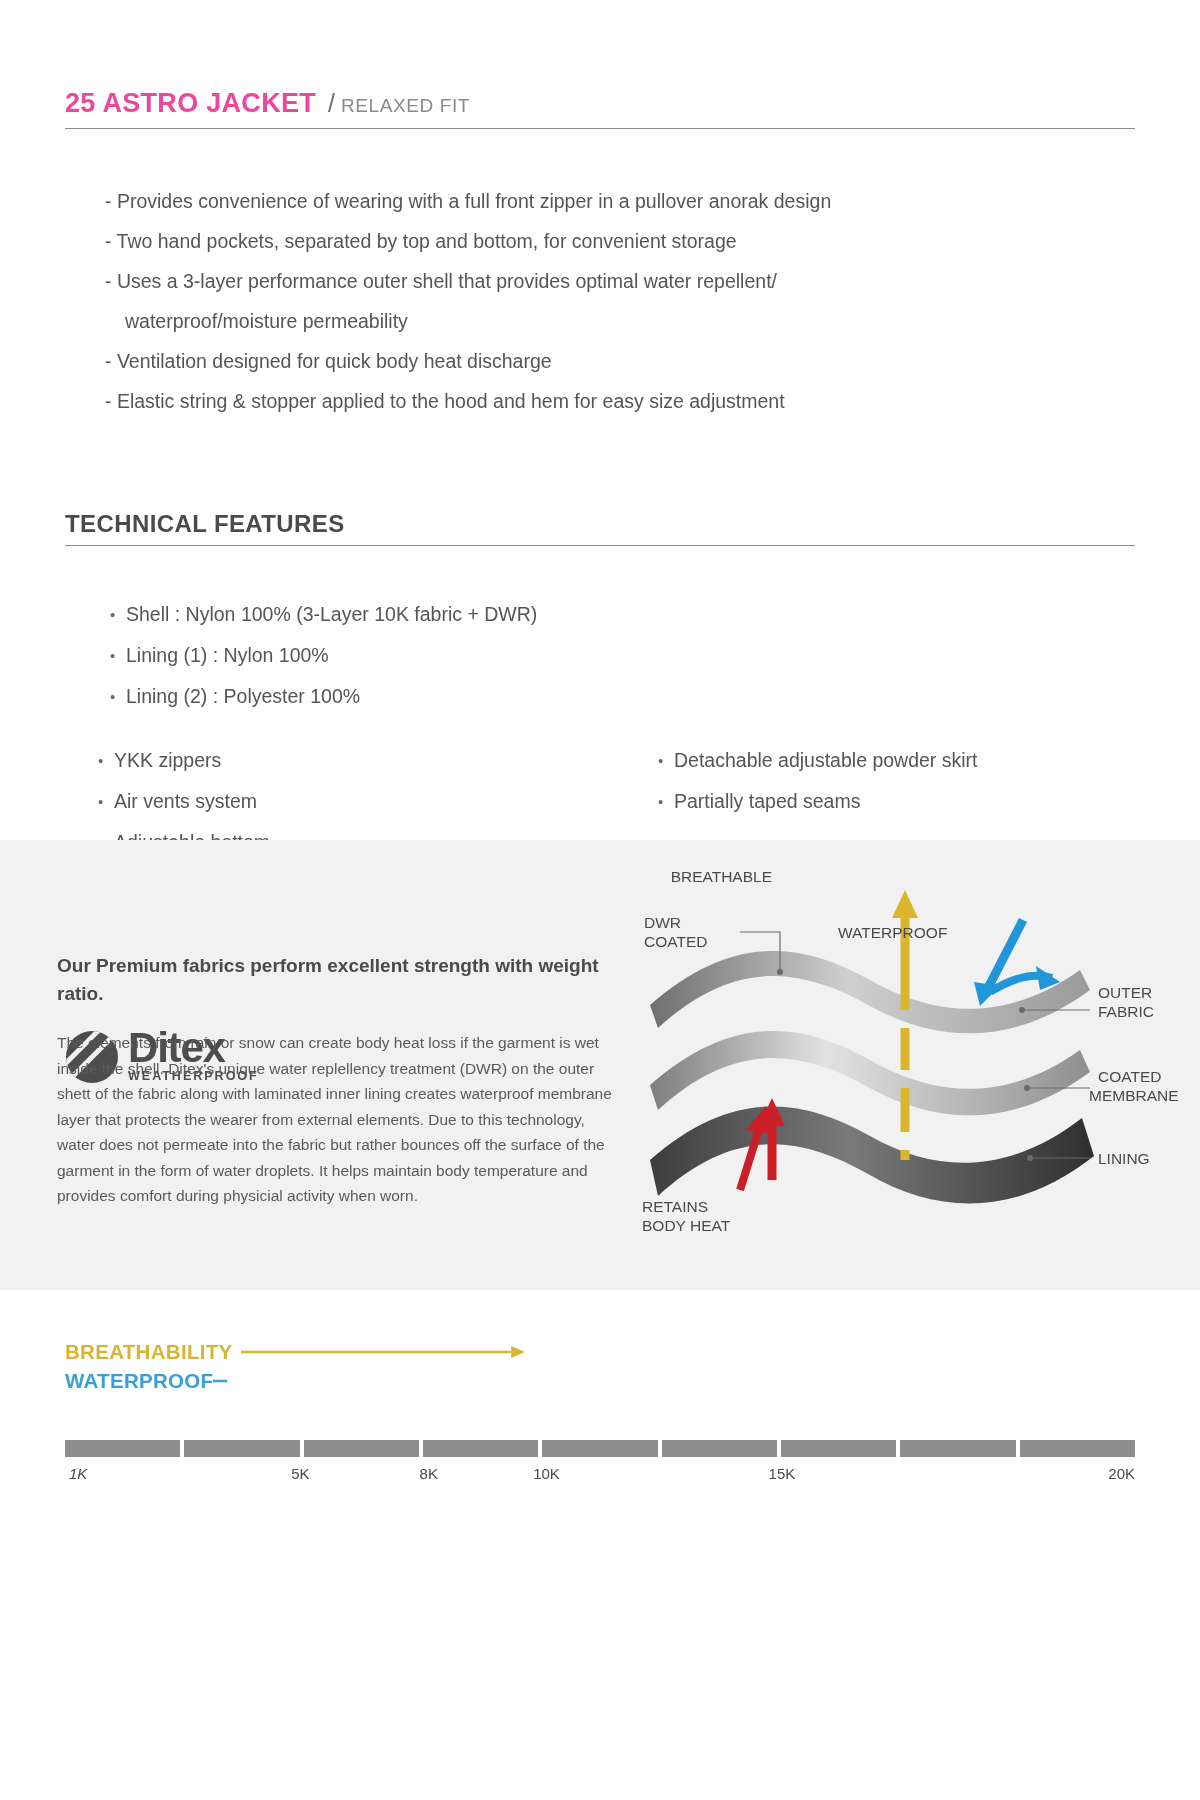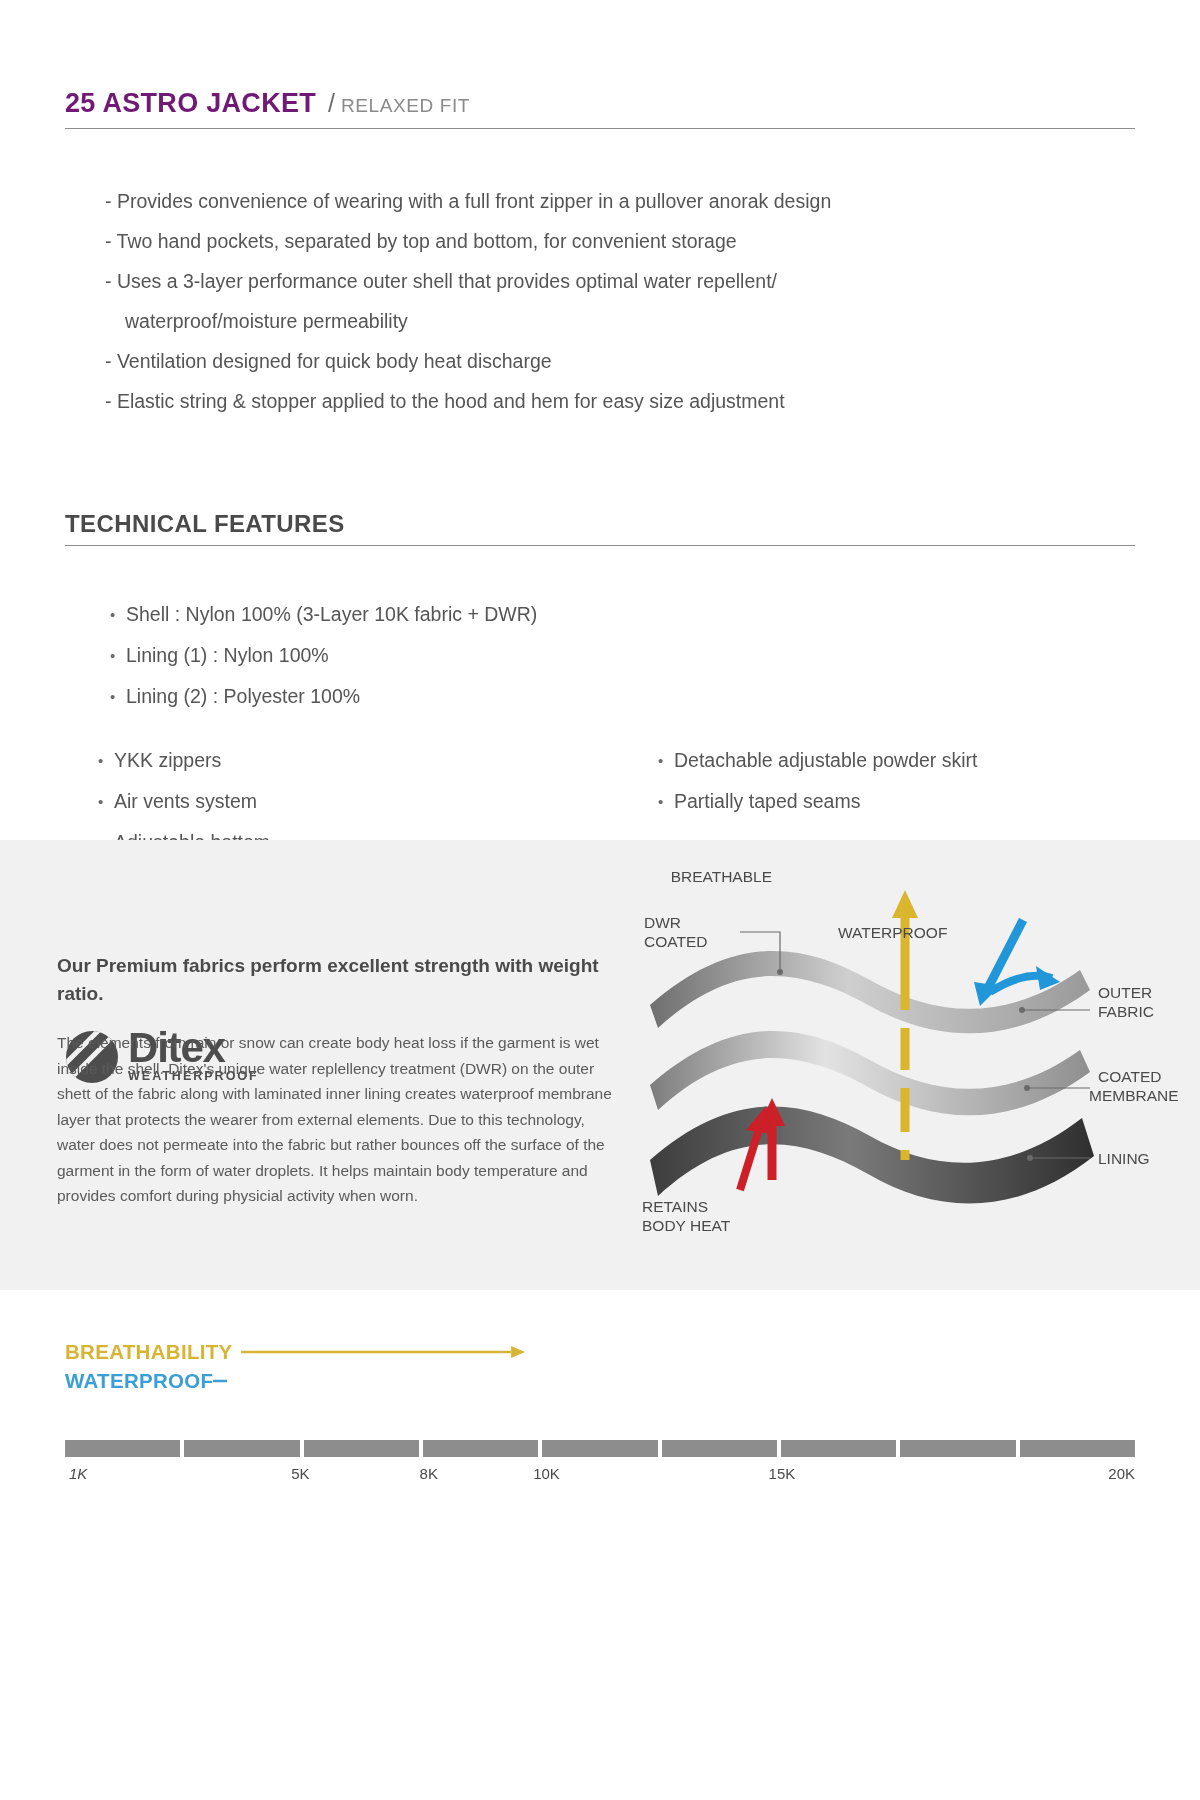--- a/index.html
+++ b/index.html
@@ -15,21 +15,21 @@
   .page{position:relative;width:1200px;height:1800px;}
 
   
   .top-block{padding:0;position:relative;}
 
   .title-row{
     position:absolute;left:65px;top:88px;width:1070px;
     display:flex;align-items:baseline;
   }
   .title-main{
-    font-size:27px;font-weight:bold;color:#701a75;
+    font-size:27px;font-weight:bold;color:#ec4899;
     letter-spacing:.3px;white-space:nowrap;
   }
   .title-sep{
     font-size:25px;font-weight:400;color:#6d6d6d;
     margin:0 6px 0 12px;
   }
   .title-sub{
     font-size:19px;font-weight:normal;color:#8a8a8a;
     letter-spacing:.6px;white-space:nowrap;
   }

